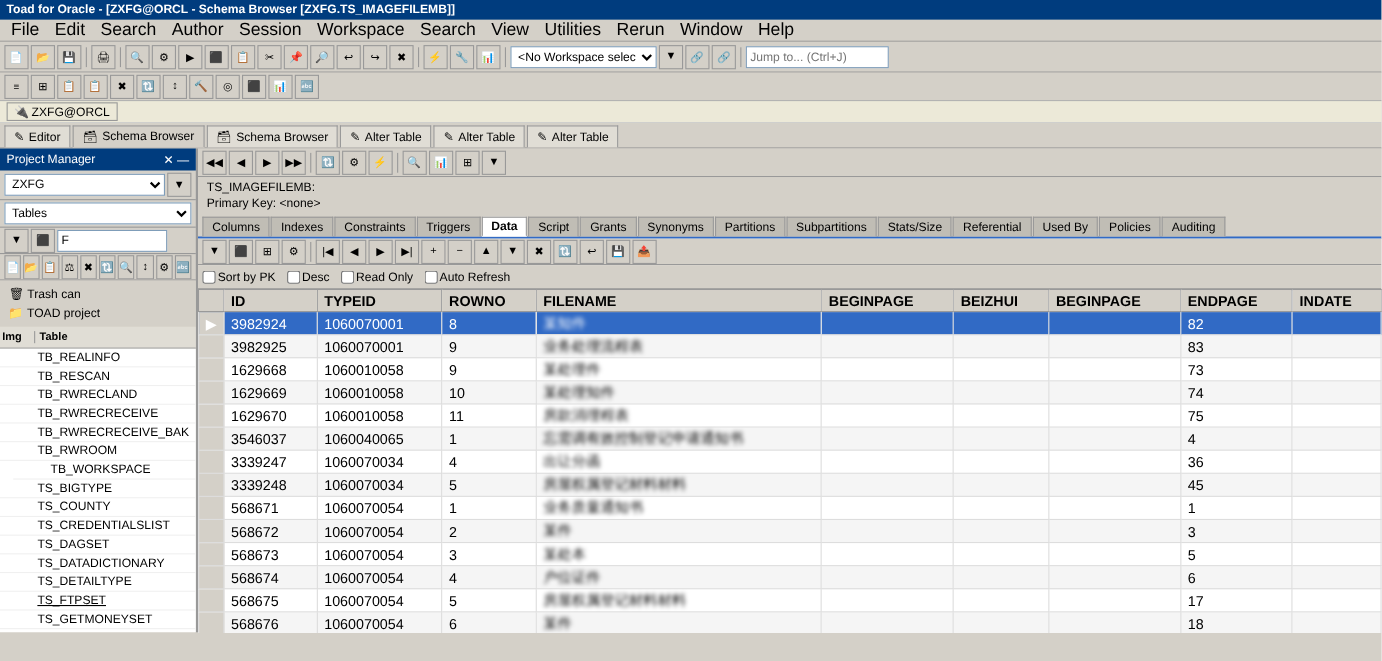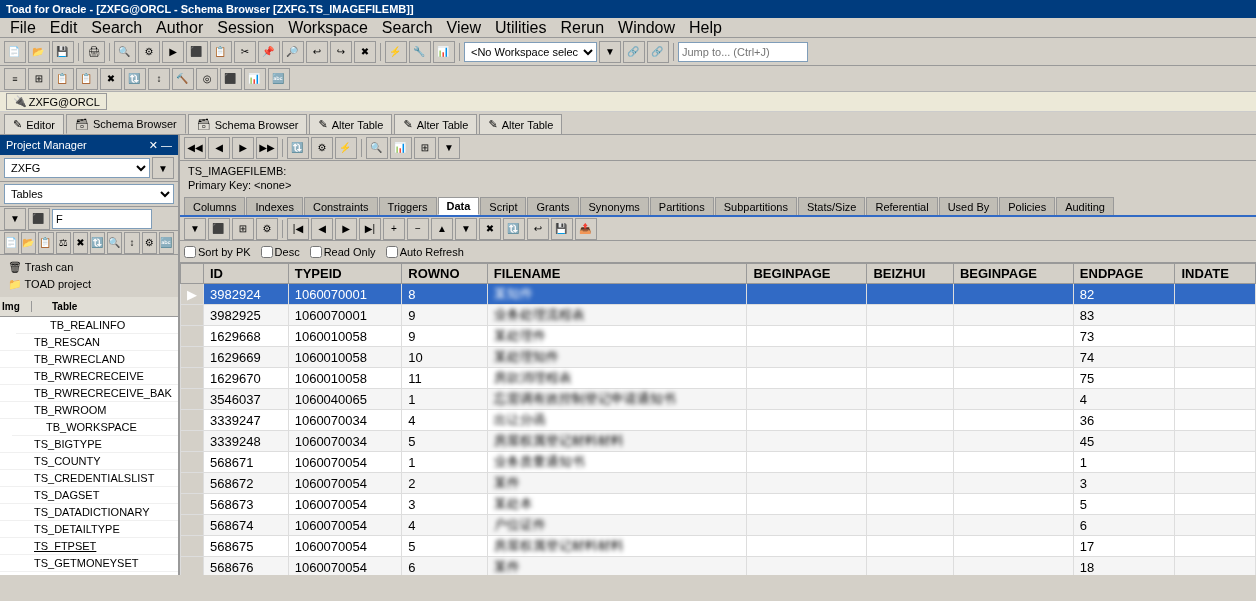--- a/index.html
+++ b/index.html
@@ -218,26 +218,26 @@
       <div class="tree-item">
         <span>🗑</span>
         <span> Trash can</span>
       </div>
       <div class="tree-item">
         <span>📁</span>
         <span> TOAD project</span>
       </div>
     </div>
 
-    <div style="display:flex;background:#e0ddd5;border-bottom:1px solid #999;height:20px;align-items:center;padding:0 2px;gap:16px;">
+    <div style="display:flex;background:#e0ddd5;border-bottom:1px solid #999;height:20px;align-items:center;padding:0 2px;">
       <span style="font-size:10px;font-weight:bold;width:30px;border-right:1px solid #999;padding-right:2px;">Img</span>
       <span style="font-size:10px;font-weight:bold;padding-left:4px;">Table</span>
     </div>
     <div class="sidebar-list" id="table-list">
-        <div class="sidebar-list-item" style="display: flex; align-items: center; gap: 2px; margin-left: 16px;">
+        <div class="sidebar-list-item" style="display: flex; align-items: center; gap: 2px;">
           <span style="width: 28px; min-width: 28px; border-right: 1px solid rgb(204, 204, 204); display: inline-block;"></span>
           <span>TB_REALINFO</span>
         </div>
         <div class="sidebar-list-item" style="display: flex; align-items: center; gap: 2px;">
           <span style="width: 28px; min-width: 28px; border-right: 1px solid rgb(204, 204, 204); display: inline-block;"></span>
           <span>TB_RESCAN</span>
         </div>
         <div class="sidebar-list-item" style="display: flex; align-items: center; gap: 2px;">
           <span style="width: 28px; min-width: 28px; border-right: 1px solid rgb(204, 204, 204); display: inline-block;"></span>
           <span>TB_RWRECLAND</span>

